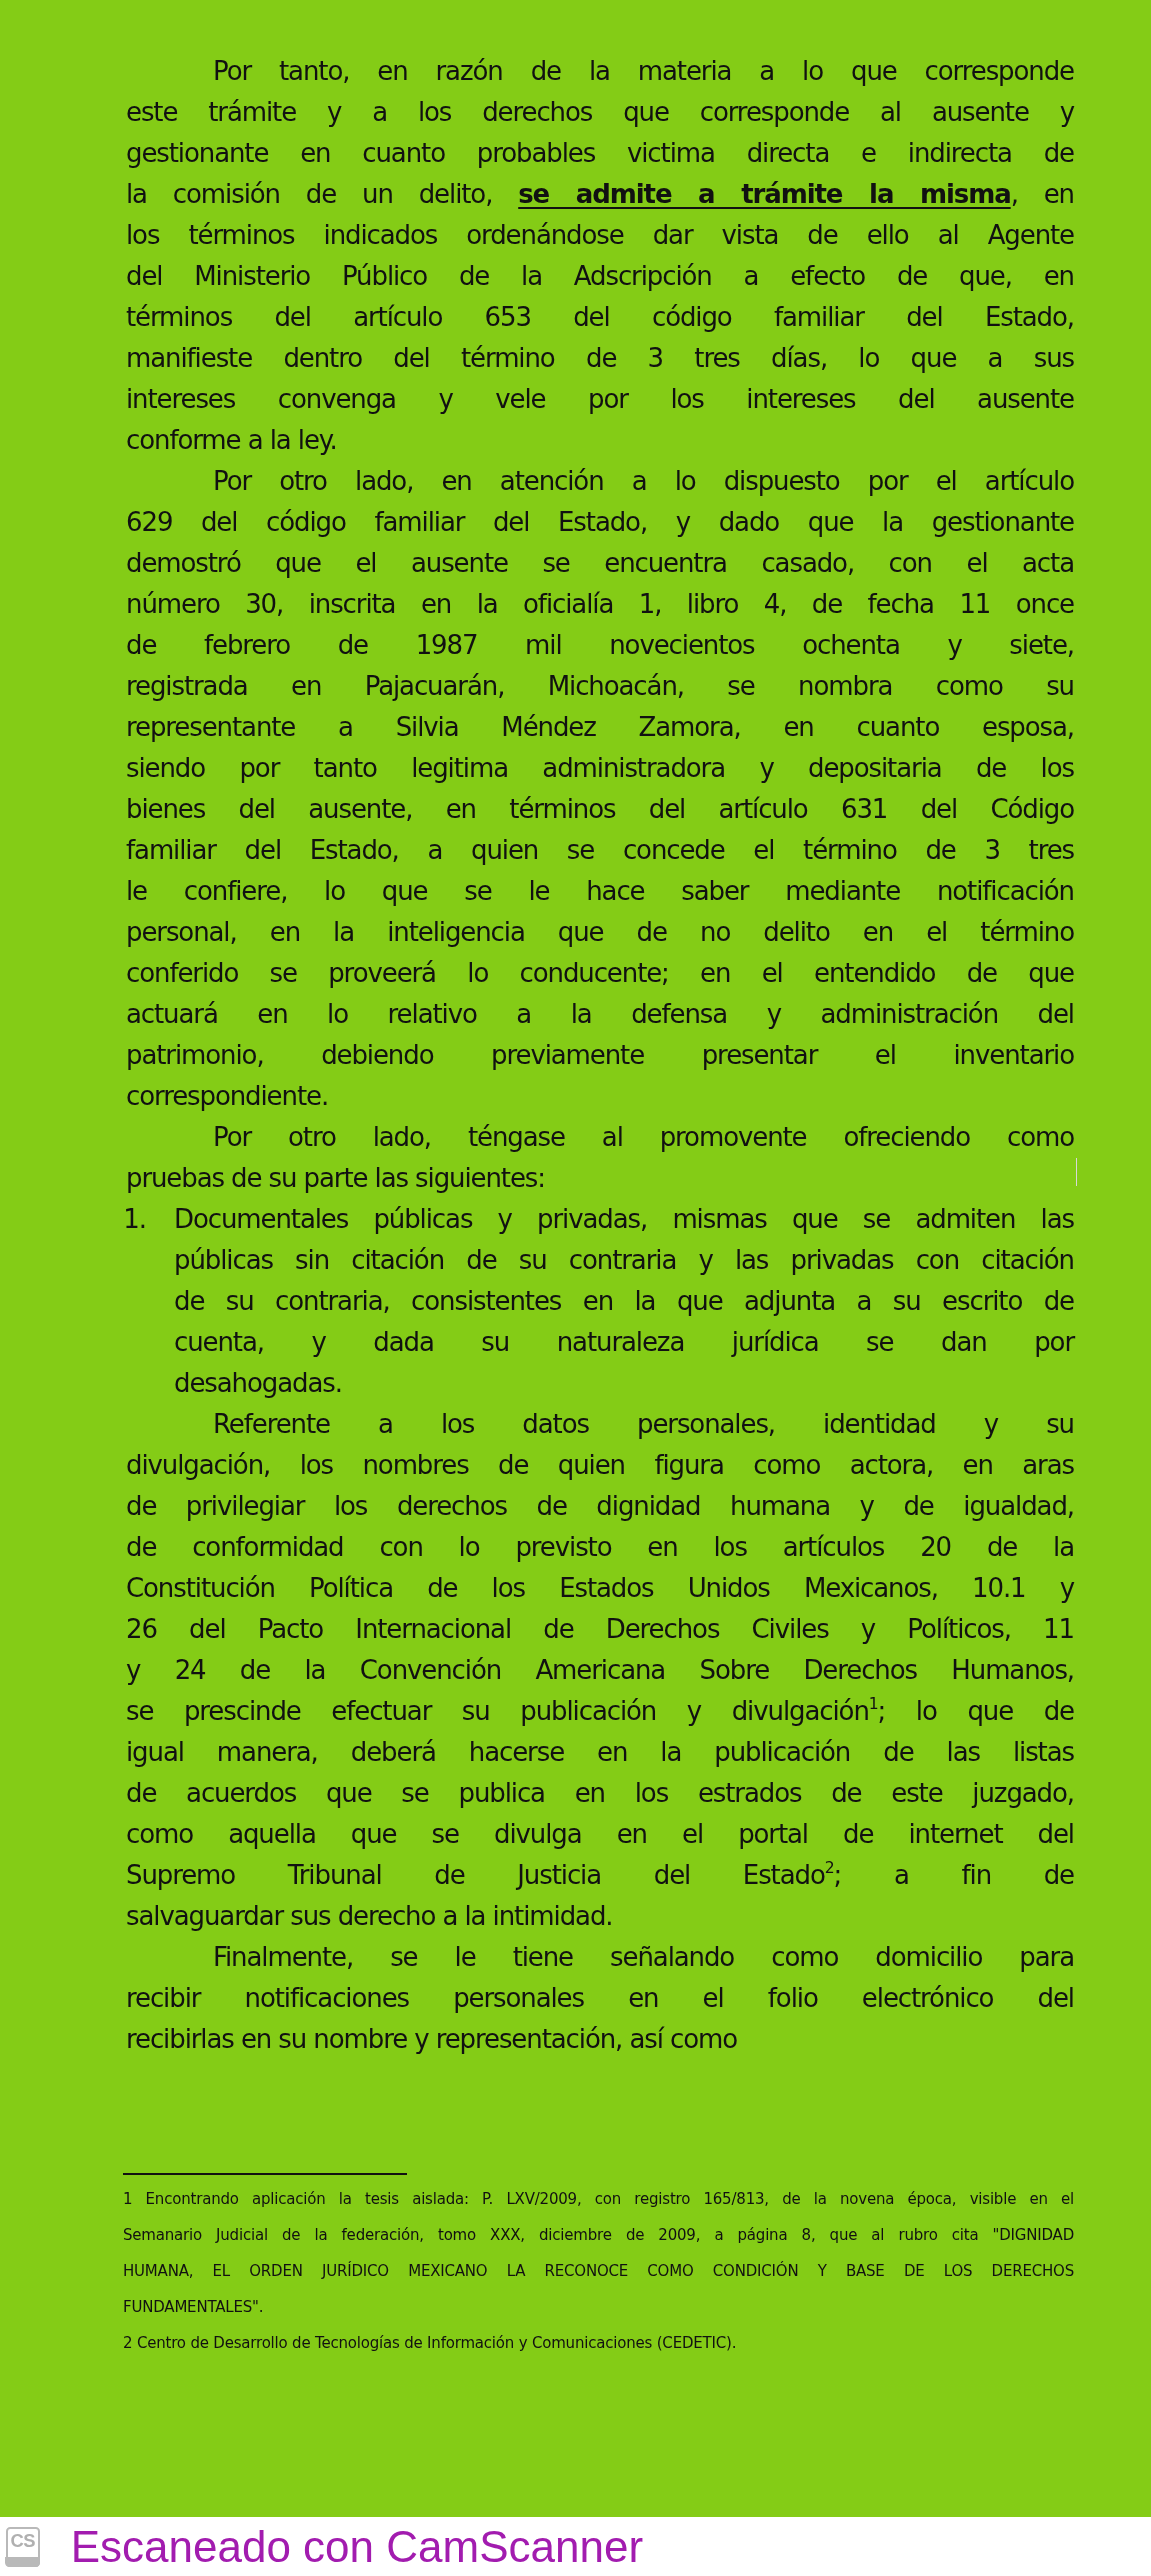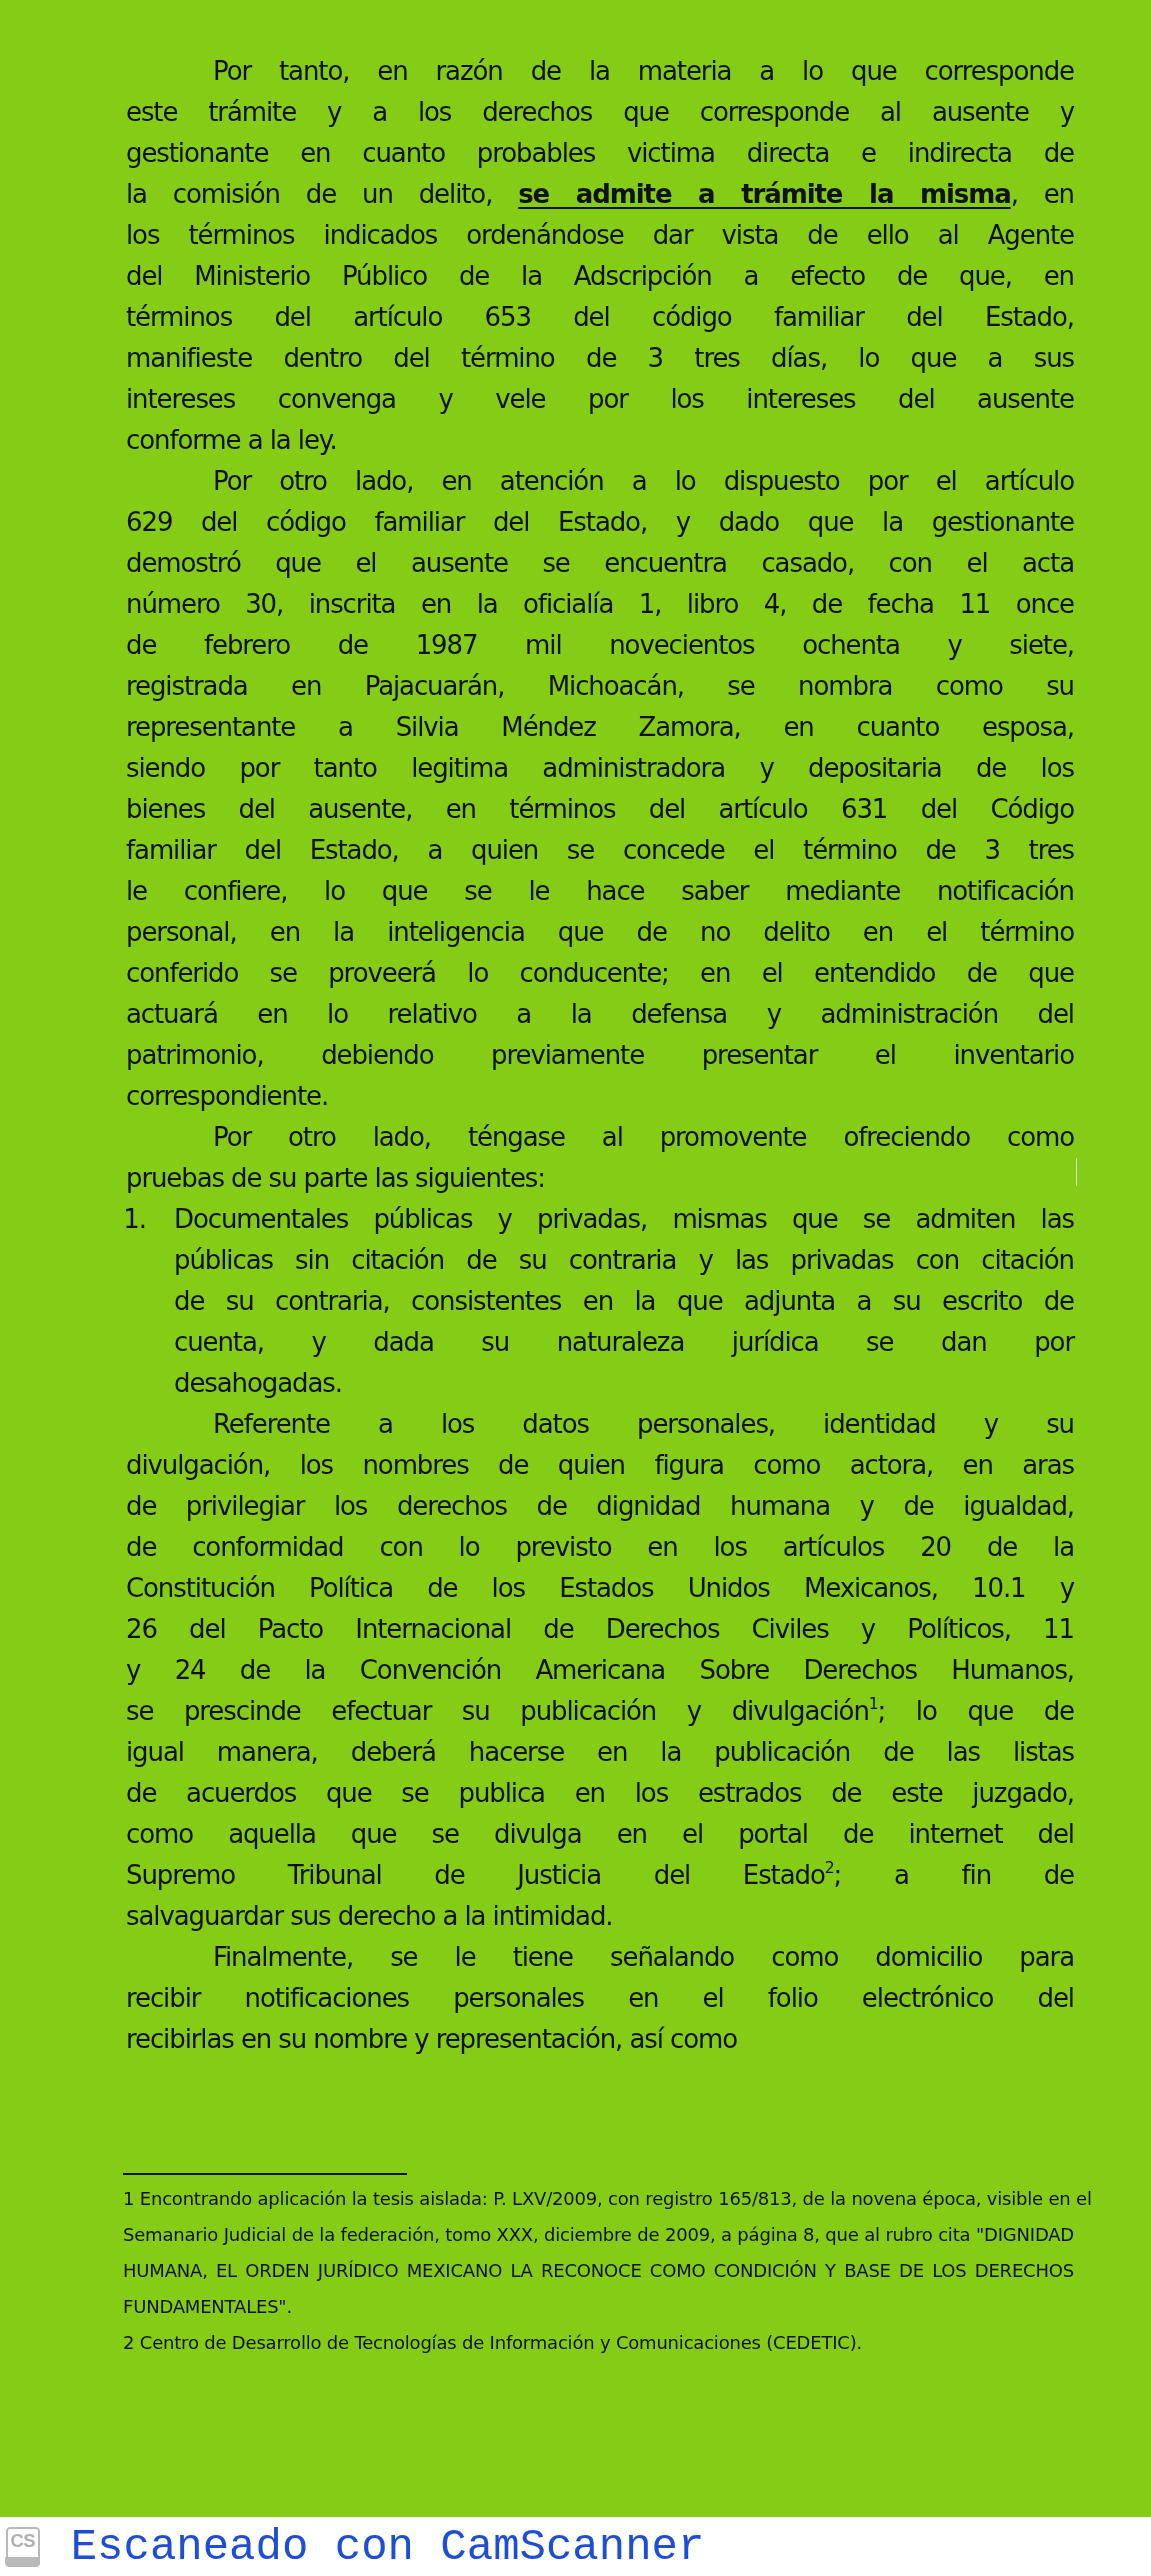--- a/index.html
+++ b/index.html
@@ -18,36 +18,36 @@
     transform: scaleX(1); 
   }
   .line.last { text-align-last: left; }
   .line.indent { padding-left: 87px; }
   .line.list-first { position: relative; padding-left: 48px; }
   .line.list { padding-left: 48px; }
   .list-num { position: absolute; left: -2.8px; top: 0; }
   .bold-u { font-weight: bold; text-decoration: underline; text-decoration-thickness: 2.1px; text-underline-offset: 4.2px; }
   sup { font-size: 15.6px; line-height: 0; vertical-align: 11.3px; }
   .fn-rule { position: absolute; left: 123px; top: 2173px; width: 284px; height: 2.1px; background: #111; }
-  .footnotes { position: absolute; left: 123px; top: 2181px; width: 951px; font-size: 18px; }
+  .footnotes { position: absolute; left: 123px; top: 2181px; width: 951px; font-size: 15px; }
   .fn-line { height: 36px; line-height: 36px; white-space: nowrap; text-align: justify; text-align-last: justify; letter-spacing: -0.2px; }
   .fn-line.last { text-align-last: left; }
   .scanner {
     position: absolute; left: 0; top: 2517px; width: 1152px; height: 59px; background: #fff;
     display: flex; align-items: center; gap: 21px;
   }
   .cs-logo {
     margin-left: 5.7px; width: 34px; height: 40px; border: 2.8px solid #b9b9b9; border-radius: 4.2px;
     box-sizing: border-box; color: #b0b0b0; font-family: "Liberation Sans", sans-serif;
     font-size: 18.4px; font-weight: bold; display: flex; align-items: flex-start; justify-content: center;
     padding-top: 1.4px; letter-spacing: -0.7px; position: relative;
   }
   .cs-logo::after { content: ""; position: absolute; left: -2.8px; right: -2.8px; bottom: -2.8px; height: 10px; background: #b9b9b9; border-radius: 0 0 4.2px 4.2px; }
   .scanner-text {
-    margin-left: 10px; color: #1d4ed8; font-family: Liberation Mono, monospace;
+    margin-left: 10px; color: #a21caf; font-family: Liberation Sans, sans-serif;
     font-size: 44px; letter-spacing: 0px; line-height: 1;
   }
   .stray-mark { position: absolute; left: 1076px; top: 1158px; width: 1.4px; height: 28px; background: #d8d8d8; }
 </style>
 </head>
 <body>
 
 <div class="page">
   <div class="body-text" id="body-text">
       <div>

